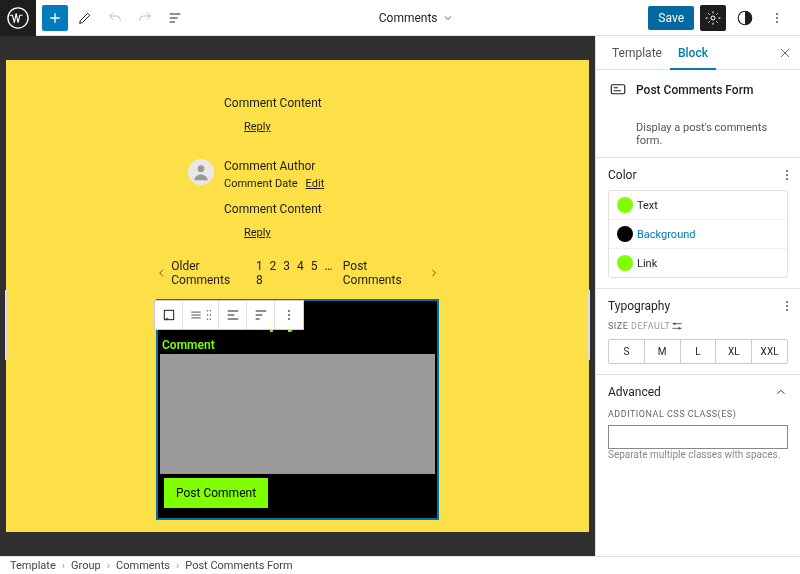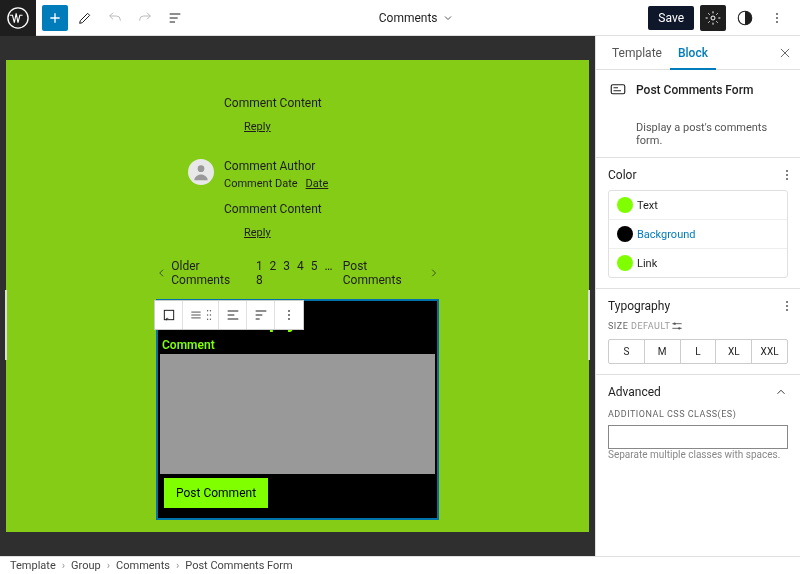--- a/index.html
+++ b/index.html
@@ -7,24 +7,24 @@
 .topbar { height:36px; display:flex; align-items:center; border-bottom:1px solid #e0e0e0; }
 .wp-logo { width:36px; height:36px; background:#1e1e1e; display:flex; align-items:center; justify-content:center; color:#fff; }
 .wp-logo svg { width:22px; height:22px; }
 .topbar-left { display:flex; align-items:center; gap:4px; padding:0 6px; }
 .sq-btn { width:26px; height:26px; display:flex; align-items:center; justify-content:center; border-radius:2px; cursor:pointer; color:#1e1e1e; }
 .sq-btn.primary { background:#007cba; color:#fff; }
 .sq-btn.dark { background:#1e1e1e; color:#fff; }
 .sq-btn.disabled { color:#bbb; }
 .topbar-center { flex:1; display:flex; align-items:center; justify-content:center; gap:4px; font-size:12px; }
 .topbar-right { display:flex; align-items:center; gap:6px; padding:0 10px; }
-.save-btn { background:#0f172a; color:#fff; padding:5px 10px; border-radius:2px; font-size:12px; cursor:pointer; }
+.save-btn { background:#0369a1; color:#fff; padding:5px 10px; border-radius:2px; font-size:12px; cursor:pointer; }
 .main { display:flex; height:520px; }
 .canvas-wrap { flex:1; background:#2f2f2f; display:flex; justify-content:center; padding:24px 6px; overflow:hidden; position:relative; }
-.canvas { background:#84cc16; width:620px; position:relative; padding:30px 0 30px 0; }
+.canvas { background:#fde047; width:620px; position:relative; padding:30px 0 30px 0; }
 .comment-row { display:flex; padding:4px 0 4px 182px; }
 .comment-row.indent { padding-left:182px; }
 .avatar { width:26px; height:26px; border-radius:50%; background:#e8e8e8; display:flex; align-items:center; justify-content:center; margin-right:10px; flex-shrink:0;}
 .avatar svg{width:20px;height:20px;fill:#999;}
 .cc { font-size:12px; }
 .cc .author { font-weight:400; margin-bottom:4px; }
 .cc .meta { font-size:11px; color:#1e1e1e; margin-bottom:10px; }
 .cc .meta .edit { margin-left:8px; text-decoration:underline; }
 .cc .content { margin-bottom:10px; padding-top:2px;}
 .cc .reply { text-decoration:underline; font-size:11px;padding-left:20px; }
@@ -153,21 +153,21 @@
 
       <div class="comment-row indent" style="margin-top:18px">
         <div class="avatar">
             <svg viewBox="0 0 24 24">
               <circle cx="12" cy="8" r="4"></circle>
               <path d="M4 22c0-4 4-7 8-7s8 3 8 7"></path>
             </svg>
           </div>
         <div class="cc">
           <div class="author">Comment Author</div>
-          <div class="meta"><span>Comment Date</span><span class="edit">Date</span></div>
+          <div class="meta"><span>Comment Date</span><span class="edit">Edit</span></div>
           <div class="content">Comment Content</div>
           <div class="reply">Reply</div>
         </div>
       </div>
 
       <div class="floating-toolbar">
         <div class="ft-cell">
             <svg width="16" height="16" viewBox="0 0 24 24">
               <rect x="5" y="5" width="14" height="14" fill="none" stroke="#1e1e1e" stroke-width="1.5"></rect>
               <path d="M8 20v-3h3" fill="none" stroke="#1e1e1e" stroke-width="1.2"></path>

